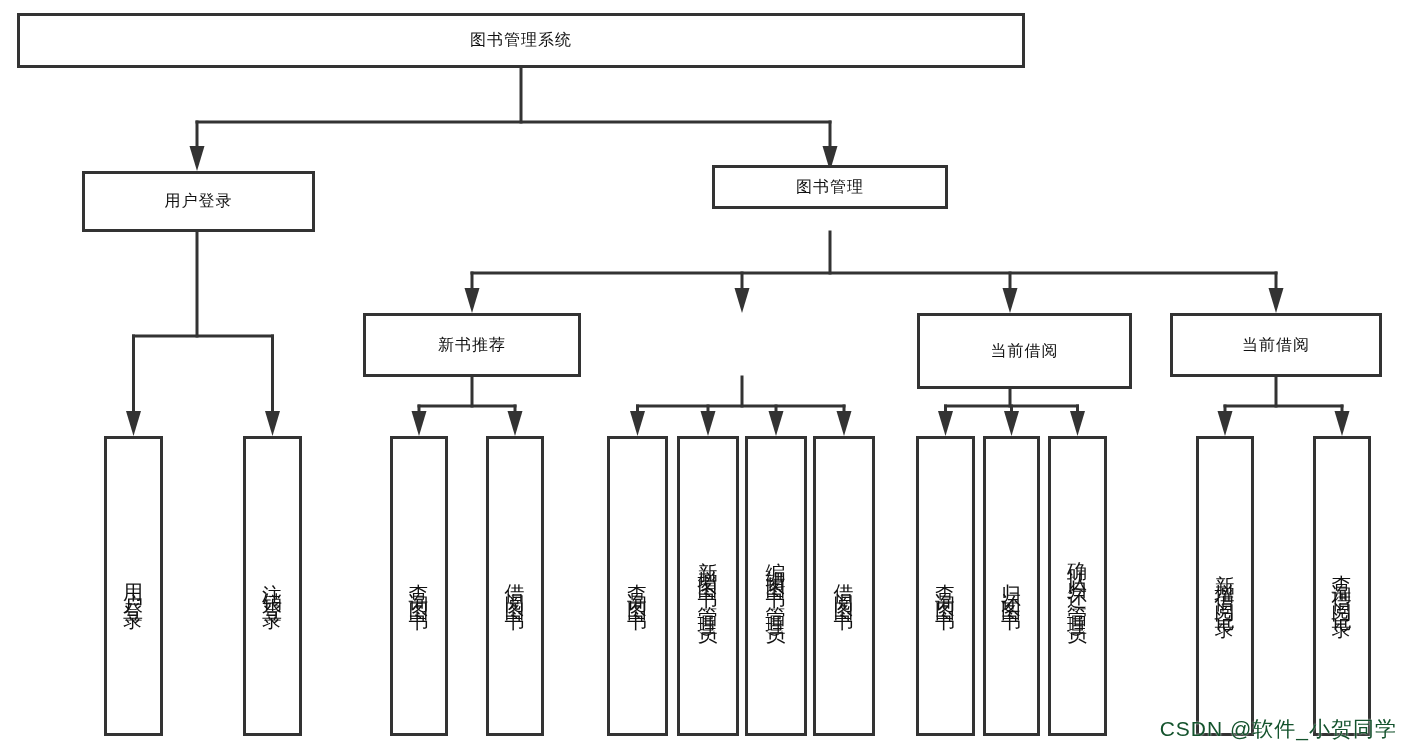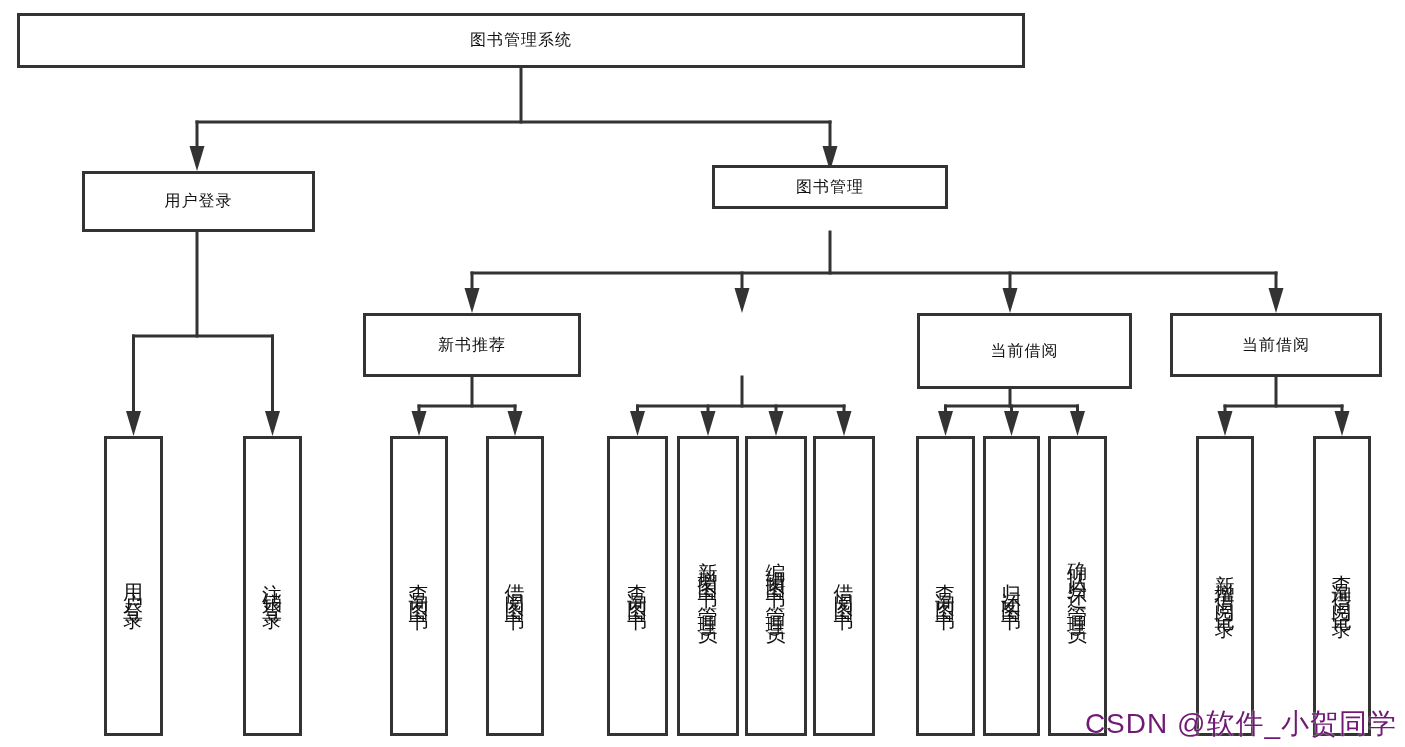--- a/index.html
+++ b/index.html
@@ -19,21 +19,21 @@
   }
   .box.v{
     writing-mode:vertical-rl;
     letter-spacing:9px;
     line-height:1;
     white-space:normal;
     font-size:20px;
   }
   .watermark{
     position:absolute;right:8px;bottom:4px;z-index:3;
-    color:#701a75;font-size:28px;letter-spacing:1px;
+    color:#14532d;font-size:21px;letter-spacing:1px;
     text-shadow:0 0 2px #ffffff;
     white-space:nowrap;
   }
 </style>
 </head>
 <body>
 
 <div class="stage">
 
   <svg class="connectors" width="1405" height="747" viewBox="0 0 1405 747" xmlns="http://www.w3.org/2000/svg">

